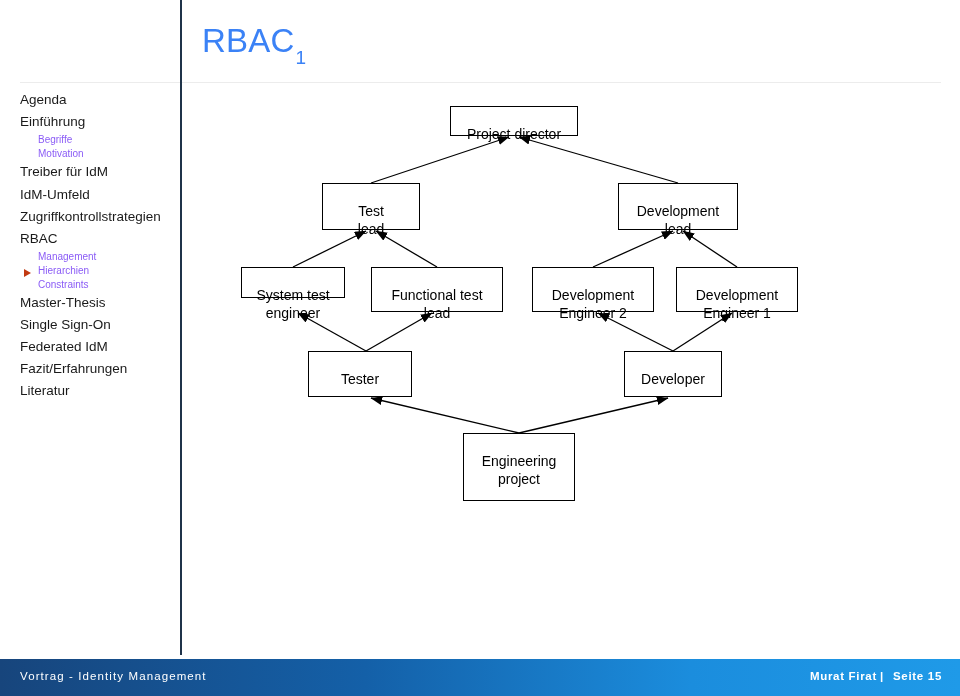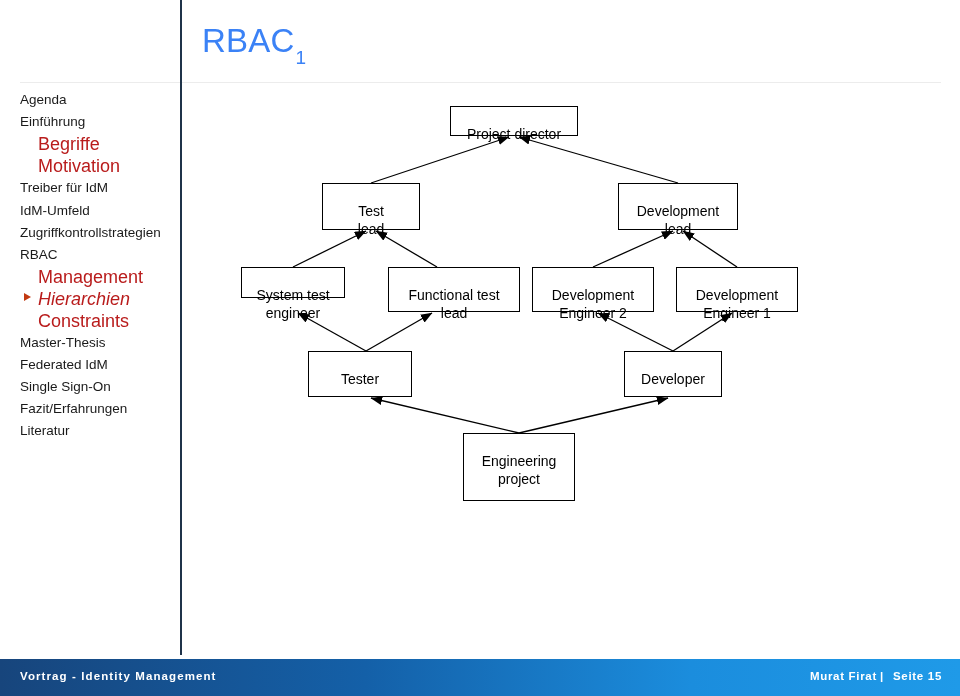--- a/index.html
+++ b/index.html
@@ -60,29 +60,28 @@
     width: 162px;
   }
   .nav-item {
     font-size: 13.5px;
     color: #1a1a1a;
     line-height: 1.0;
     padding: 4.3px 0 4.3px 0;
     white-space: nowrap;
   }
   .nav-item.sub {
-    color: #b91c1c;
+    color: #8b5cf6;
     padding-left: 18px;
     padding-top: 2.0px;
     padding-bottom: 2.0px;
-    font-size: 18px;
+    font-size: 10px;
   }
   .nav-item.sub.active {
     position: relative;
-    font-style: italic;
   }
   .tri {
     position: absolute;
     left: 4px;
     top: 5px;
     width: 0;
     height: 0;
     border-left: 7px solid #c23a12;
     border-top: 4.5px solid transparent;
     border-bottom: 4.5px solid transparent;
@@ -128,21 +127,21 @@
     top: 659px;
     width: 960px;
     height: 37px;
     background: linear-gradient(to right, #17457c 0%, #1460a8 38%, #1b8ddd 72%, #1f9ae8 100%);
   }
   .footer-left {
     position: absolute;
     left: 20px;
     top: 11px;
     font-size: 11.5px;
-    font-weight: bold;
+    font-weight: normal;
     color: #ffffff;
     letter-spacing: 1.1px;
   }
   .footer-right {
     position: absolute;
     right: 18px;
     top: 11px;
     font-size: 11.5px;
     font-weight: bold;
     color: #ffffff;
@@ -170,22 +169,22 @@
       <div class="nav-item sub"><span>Begriffe</span></div>
       <div class="nav-item sub"><span>Motivation</span></div>
       <div class="nav-item"><span>Treiber für IdM</span></div>
       <div class="nav-item"><span>IdM-Umfeld</span></div>
       <div class="nav-item"><span>Zugriffkontrollstrategien</span></div>
       <div class="nav-item"><span>RBAC</span></div>
       <div class="nav-item sub"><span>Management</span></div>
       <div class="nav-item sub active"><span class="tri"></span><span>Hierarchien</span></div>
       <div class="nav-item sub"><span>Constraints</span></div>
       <div class="nav-item"><span>Master-Thesis</span></div>
+      <div class="nav-item"><span>Single Sign-On</span></div>
       <div class="nav-item"><span>Federated IdM</span></div>
-      <div class="nav-item"><span>Single Sign-On</span></div>
       <div class="nav-item"><span>Fazit/Erfahrungen</span></div>
       <div class="nav-item"><span>Literatur</span></div>
     </nav>
 
   <div class="diagram">
     <svg class="edges" id="edges" viewBox="0 0 960 655">
       <defs>
         <marker id="arrowhead" markerWidth="9" markerHeight="7" refX="8.6" refY="3.5" orient="auto" markerUnits="strokeWidth">
           <polygon points="0 0, 9 3.5, 0 7" fill="#000000"></polygon>
         </marker>
@@ -222,21 +221,21 @@
             <span>Development</span>
             <span>lead</span>
           </div>
         </div>
         <div class="node" style="left: 241px; top: 267px; width: 104px; height: 31px;">
           <div>
             <span>System test</span>
             <span>engineer</span>
           </div>
         </div>
-        <div class="node" style="left: 388px; top: 267px; width: 132px; height: 45px;">
+        <div class="node" style="left: 371px; top: 267px; width: 132px; height: 45px;">
           <div>
             <span>Functional test</span>
             <span>lead</span>
           </div>
         </div>
         <div class="node" style="left: 532px; top: 267px; width: 122px; height: 45px;">
           <div>
             <span>Development</span>
             <span>Engineer 2</span>
           </div>

